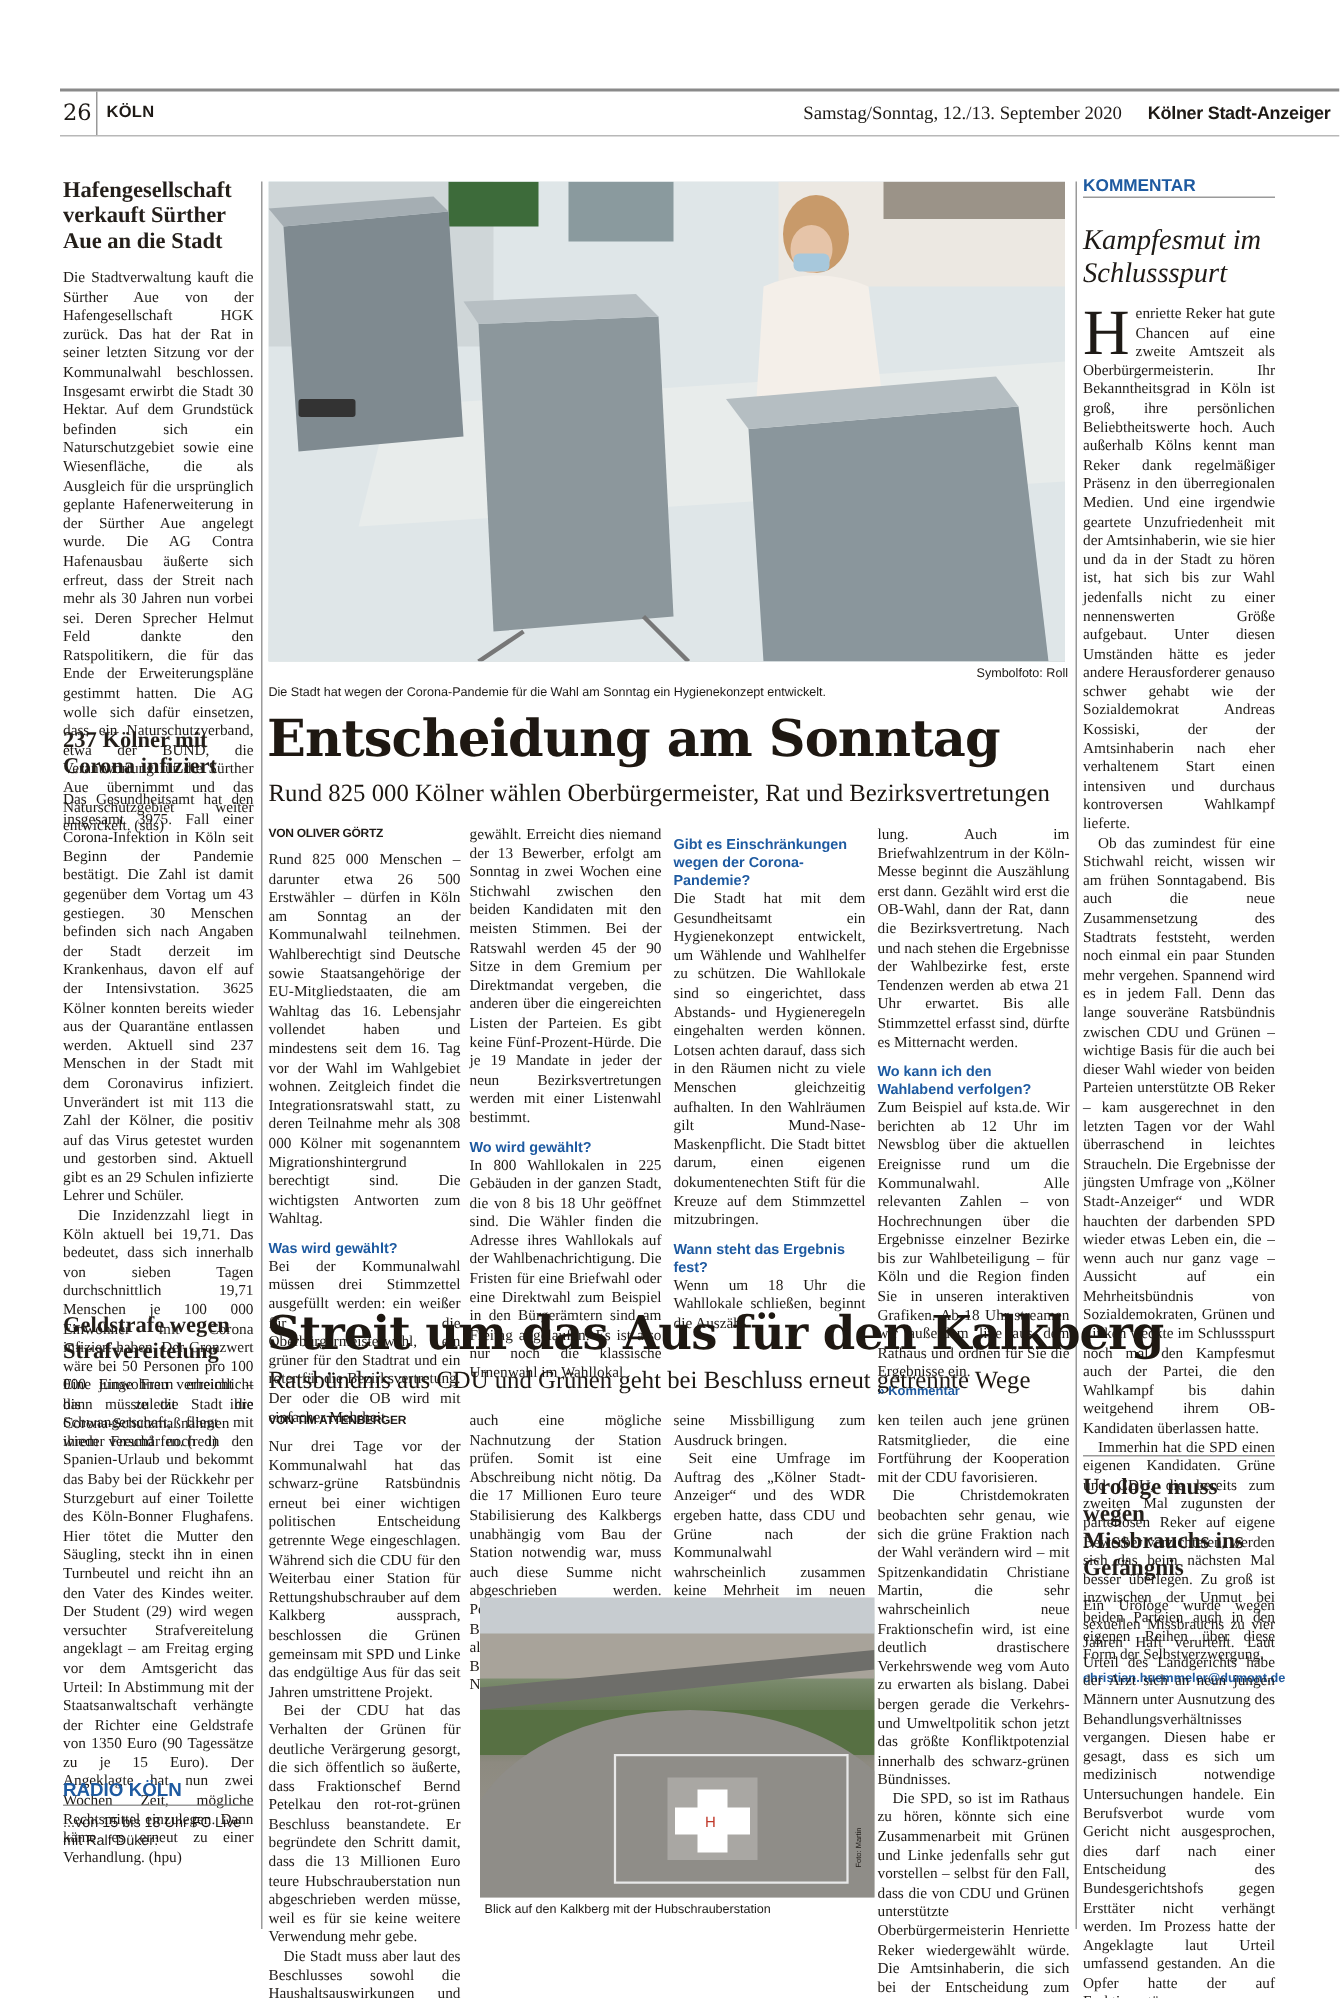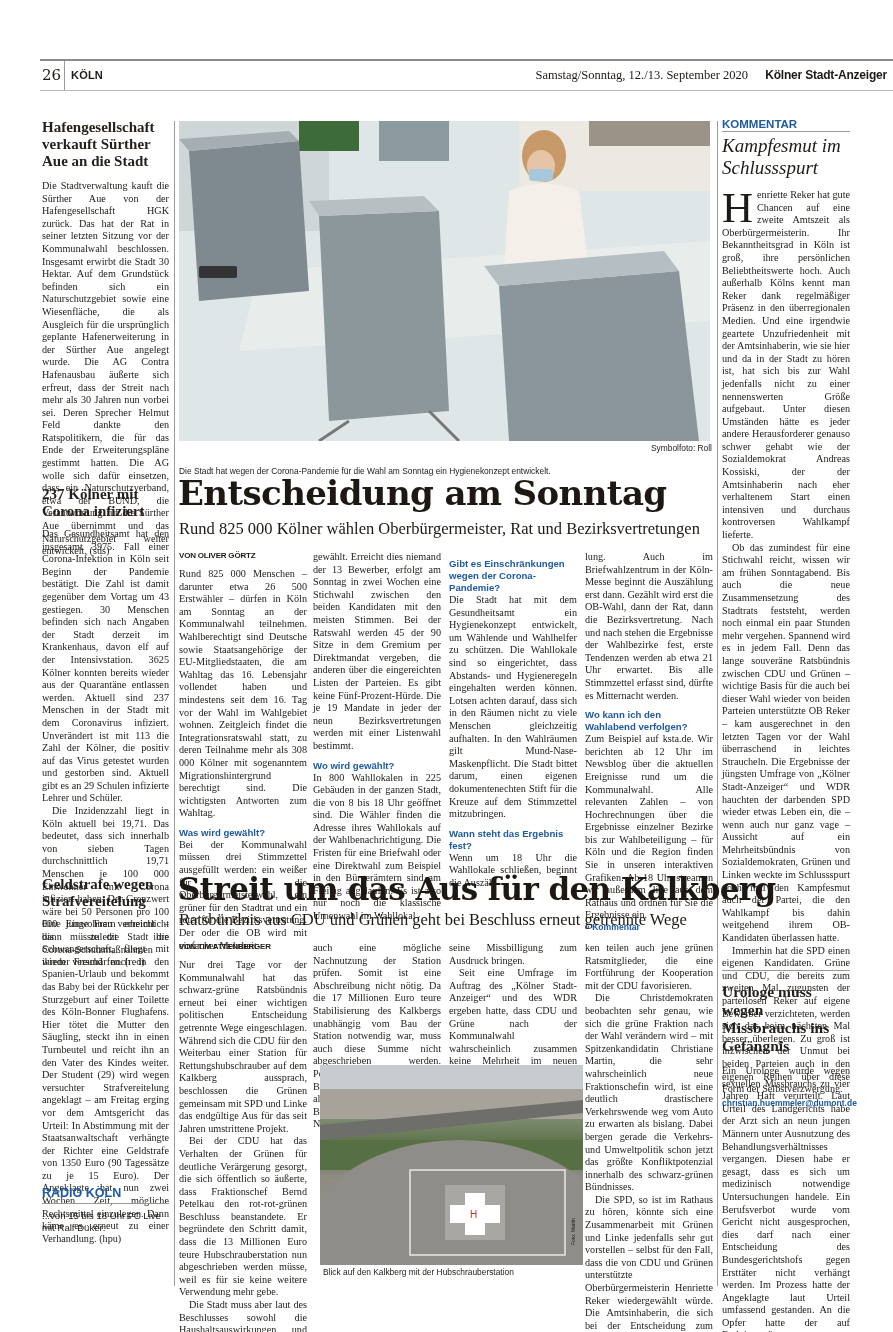--- a/index.html
+++ b/index.html
@@ -39,21 +39,21 @@
   .sub-main { font-family: "Liberation Serif", serif; font-size: 16.5px; color: #1e1812; }
 
   .byline { font-family: "Liberation Sans", sans-serif; font-weight: bold; font-size: 8px; letter-spacing: -0.2px; }
   .col { position: absolute; width: 128px; }
   .qhead { font-family: "Liberation Sans", sans-serif; font-weight: bold; font-size: 9.6px; line-height: 12px; color: #1e5aa0; margin-top: 7px; }
   .link { font-family: "Liberation Sans", sans-serif; font-weight: bold; font-size: 8.6px; color: #1e5aa0; }
 
   
   .rcol { position: absolute; left: 722px; width: 128px; }
   .kom-label { font-family: "Liberation Sans", sans-serif; font-weight: bold; font-size: 11.5px; color: #1e5aa0; border-bottom: 1px solid #9a9a9a; padding-bottom: 1px; }
-  .kom-title { font-family: "Liberation Serif", serif; font-style: italic; font-size: 19px; line-height: 22px; margin-top: 3px; }
+  .kom-title { font-family: "Liberation Serif", serif; font-style: italic; font-size: 19px; line-height: 22px; margin-top: 18px; }
   .author-box { position: relative; height: 66px; margin-top: 10px; border-bottom: 1px solid #9a9a9a; }
   .author-text { position: absolute; left: 0; top: 10px; width: 70px; font-family: "Liberation Sans", sans-serif; font-size: 8.4px; line-height: 10.5px; }
   .author-text b { font-weight: bold; font-size: 7.6px; }
   .dropcap { float: left; font-family: "Liberation Serif", serif; font-size: 43px; line-height: 34px; margin: 2px 4px 0 0; }
   .email { font-family: "Liberation Sans", sans-serif; font-size: 8.5px; color: #1e5aa0; font-weight: bold; }
 
   .photo-bottom { position: absolute; left: 320px; top: 1065px; width: 263px; height: 200px; overflow: hidden;
     background: linear-gradient(180deg, #c9cfd4 0%, #b2b8b6 14%, #7a8a6c 28%, #5c7049 40%, #8d8a80 55%, #9c9a95 100%); }
 </style>
 </head>
@@ -120,21 +120,21 @@
     <polygon points="140,95 260,90 245,75 130,80" fill="#b7bfc3"></polygon>
 
     <polygon points="320,165 500,150 520,320 330,320" fill="#8a969c"></polygon>
     <polygon points="320,165 500,150 485,130 305,145" fill="#b5bec2"></polygon>
 
     <line x1="170" y1="300" x2="140" y2="320" stroke="#777" stroke-width="3"></line>
     <line x1="250" y1="290" x2="280" y2="320" stroke="#777" stroke-width="3"></line>
     <rect x="20" y="145" width="38" height="12" rx="2" fill="#333"></rect>
   </svg>
 </div>
-<div class="abs caption" style="left:179px; top:466px;">Die Stadt hat wegen der Corona-Pandemie für die Wahl am Sonntag ein Hygienekonzept entwickelt.</div>
+<div class="abs caption" style="left:179px; top:456px;">Die Stadt hat wegen der Corona-Pandemie für die Wahl am Sonntag ein Hygienekonzept entwickelt.</div>
 <div class="abs caption" style="left:651px; top:443px;">Symbolfoto: Roll</div>
 
 <h1 class="abs h-main" style="left:178px; top:474px;">Entscheidung am Sonntag</h1>
 <div class="abs sub-main" style="left:179px; top:519px;">Rund 825 000 Kölner wählen Oberbürgermeister, Rat und Bezirksvertretungen</div>
 
 <div class="col" style="left:179px; top:551px;">
   <div class="byline">VON OLIVER GÖRTZ</div>
   <div class="body" style="margin-top:8px;">Rund 825 000 Menschen – darunter etwa 26 500 Erstwähler – dürfen in Köln am Sonntag an der Kommunalwahl teilnehmen. Wahlberechtigt sind Deutsche sowie Staatsangehörige der EU-Mitgliedstaaten, die am Wahltag das 16. Lebensjahr vollendet haben und mindestens seit dem 16. Tag vor der Wahl im Wahlgebiet wohnen. Zeitgleich findet die Integrationsratswahl statt, zu deren Teilnahme mehr als 308 000 Kölner mit sogenanntem Migrationshintergrund berechtigt sind. Die wichtigsten Antworten zum Wahltag.</div>
   <div class="qhead">Was wird gewählt?</div>
   <div class="body">Bei der Kommunalwahl müssen drei Stimmzettel ausgefüllt werden: ein weißer für die Oberbürgermeisterwahl, ein grüner für den Stadtrat und ein roter für die Bezirksvertretung. Der oder die OB wird mit einfacher Mehrheit</div>

